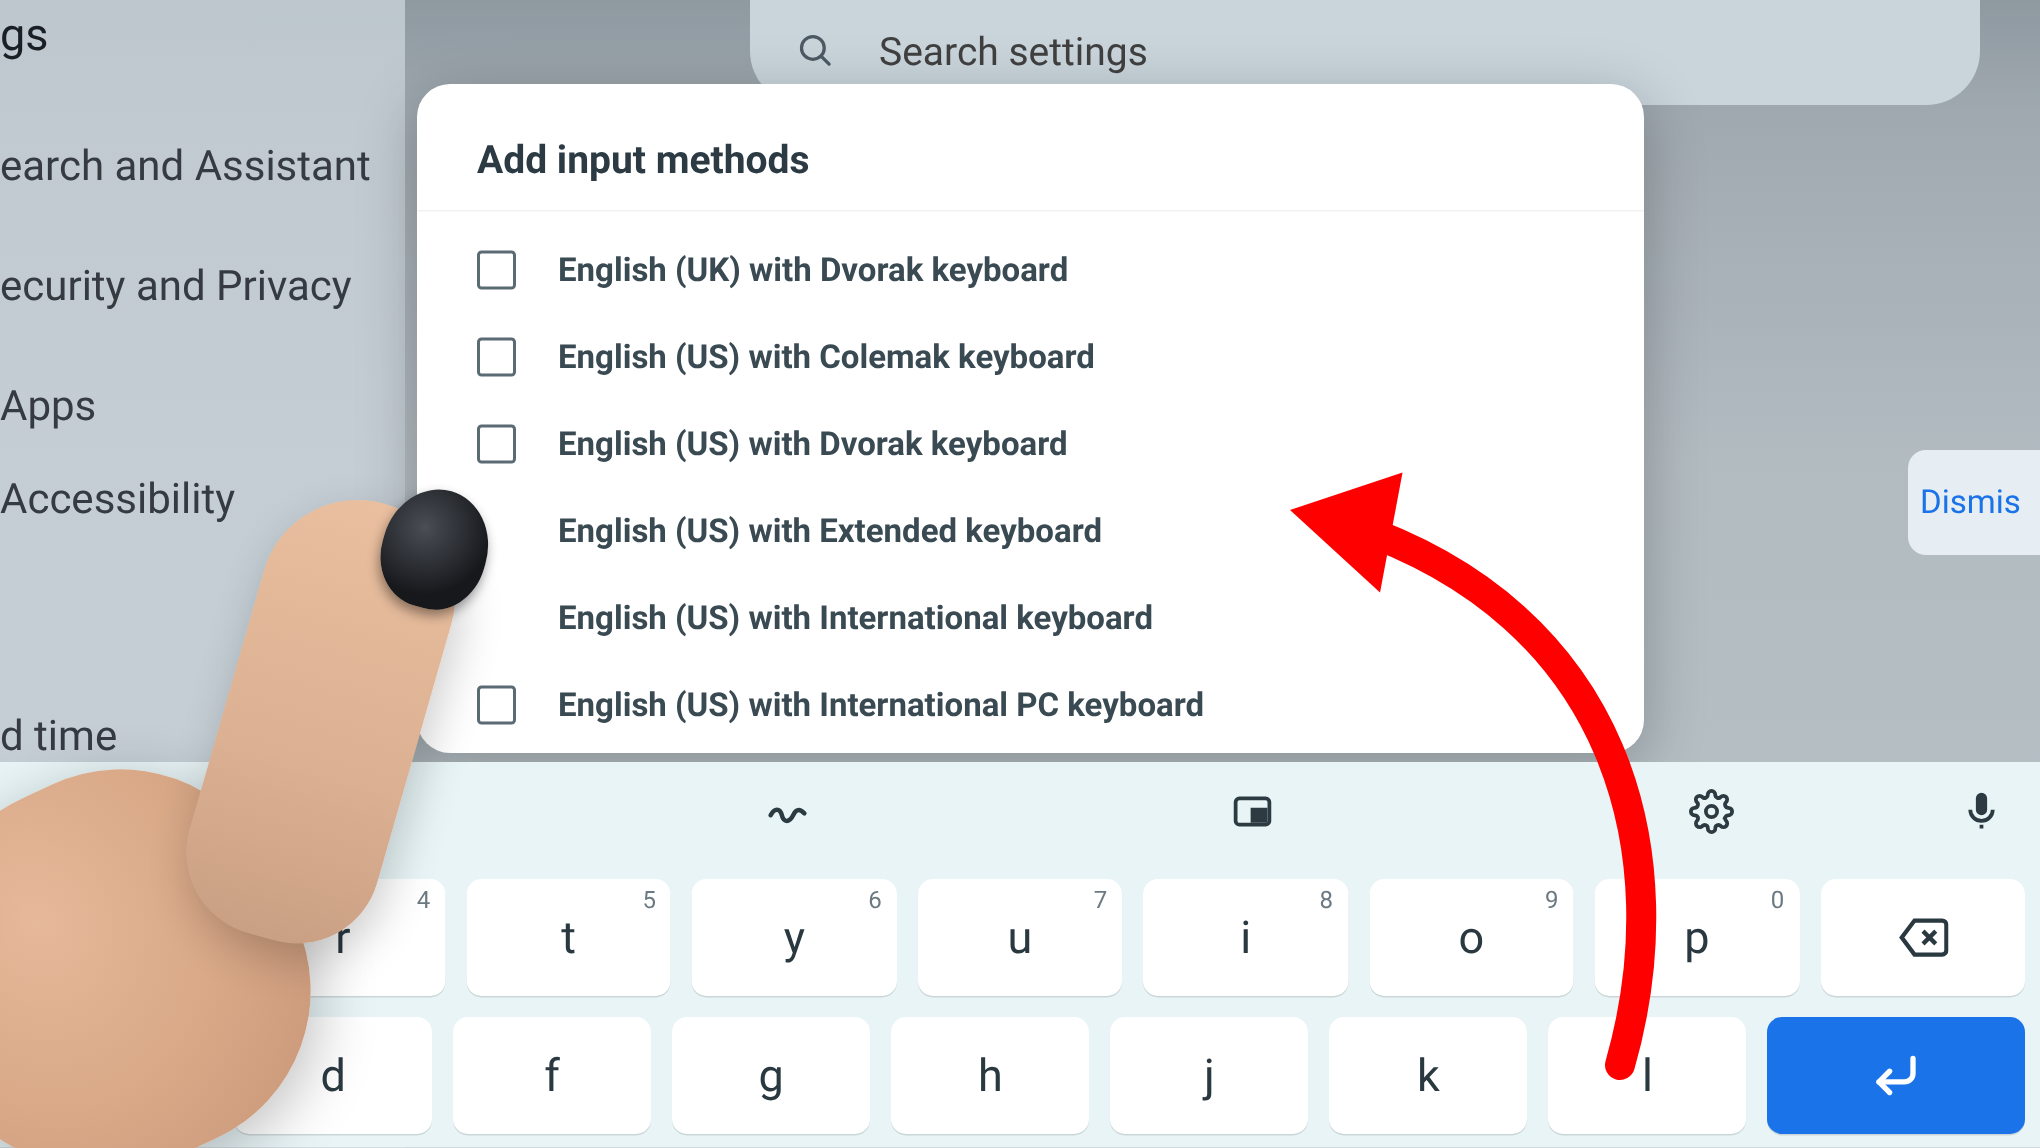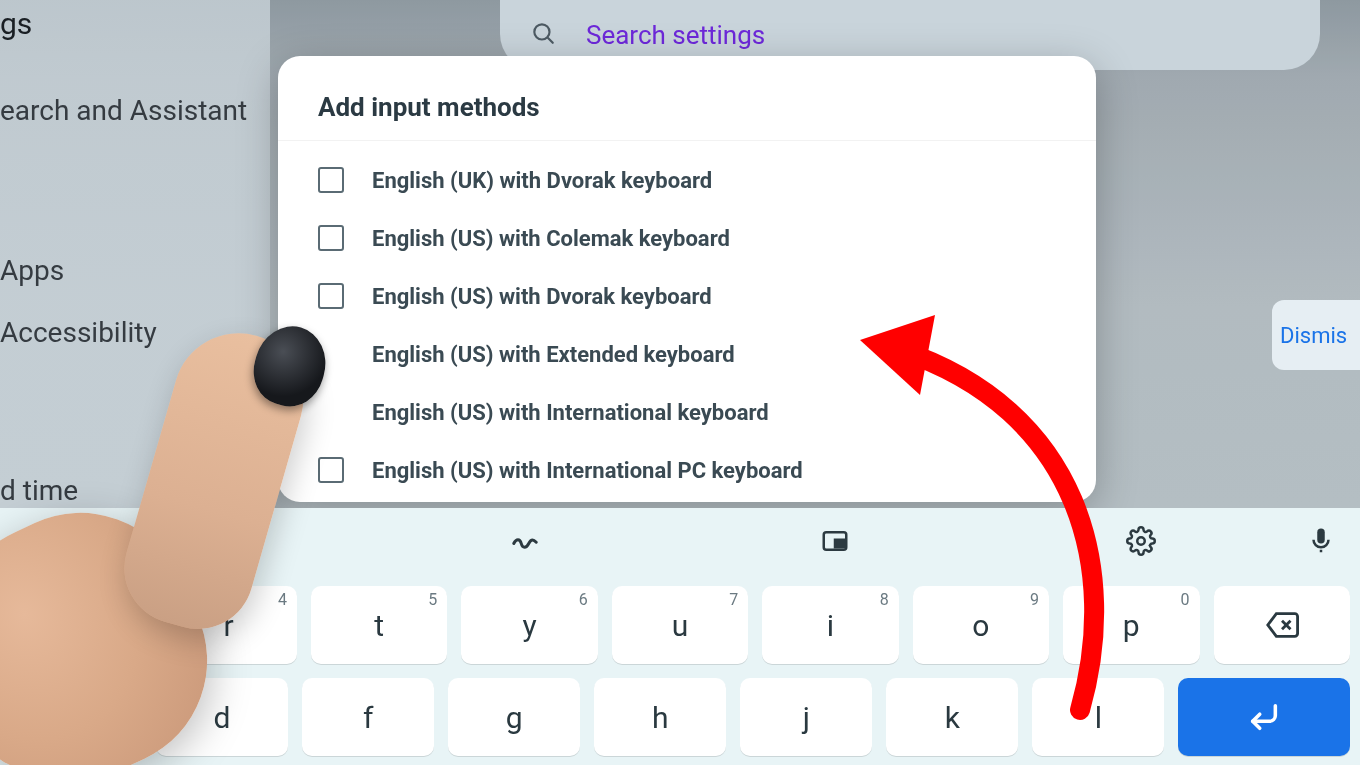--- a/index.html
+++ b/index.html
@@ -55,21 +55,21 @@
     border-radius: 0 0 36px 36px;
     display: flex;
     align-items: center;
     padding: 0 30px;
     gap: 30px;
     color: #4d5a63;
   }
   .searchbar svg { width: 26px; height: 26px; }
   .searchbar .placeholder {
     font-size: 26px;
-    color: #6d28d9;
+    color: #404040;
   }
 
   
   .dismiss-card {
     position: absolute;
     right: 0;
     top: 300px;
     width: 80px;
     height: 70px;
     background: #e6eef3;
@@ -248,20 +248,21 @@
   }
 </style>
 </head>
 <body>
 
 <div class="bg"></div>
 
 <div class="sidebar">
   <div class="title">gs</div>
   <div class="item" style="top:94px">earch and Assistant</div>
+  <div class="item" style="top:174px">ecurity and Privacy</div>
   <div class="item" style="top:254px">Apps</div>
   <div class="item" style="top:316px">Accessibility</div>
   <div class="item" style="top:474px">d time</div>
 </div>
 
 <div class="searchbar">
   <span>
     <svg viewBox="0 0 24 24" fill="none" stroke="#4d5a63" stroke-width="2" stroke-linecap="round">
       <circle cx="11" cy="11" r="7"></circle>
         <line x1="21" y1="21" x2="16.65" y2="16.65"></line>

